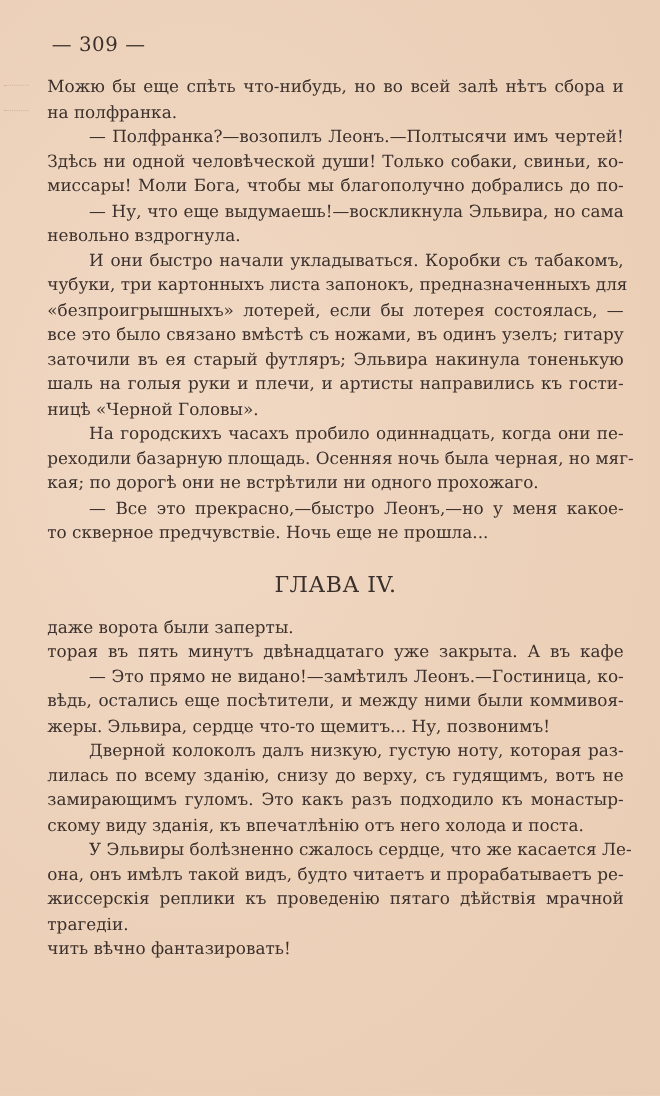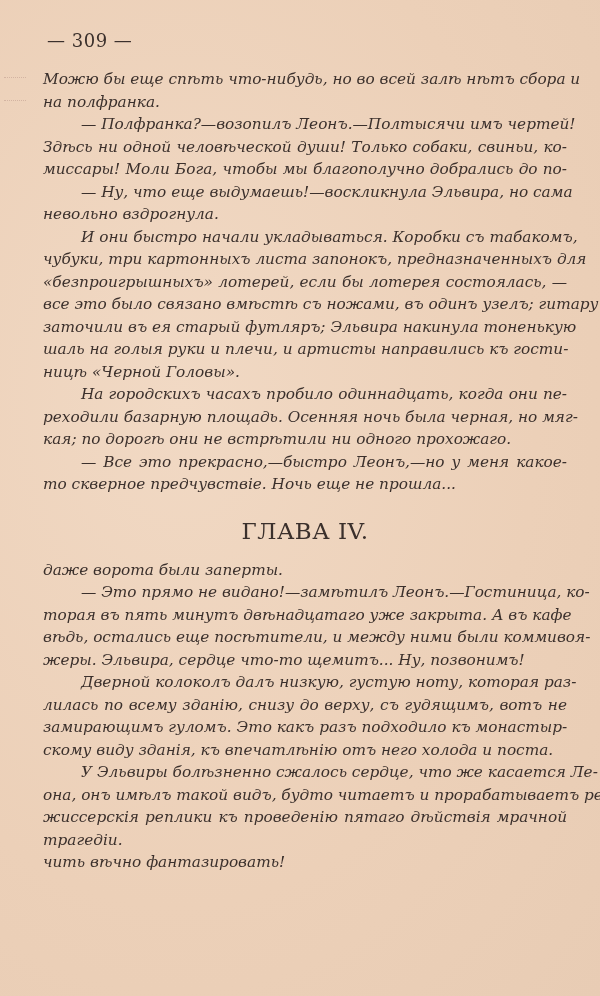--- a/index.html
+++ b/index.html
@@ -17,26 +17,26 @@
     .page-number {
       font-size: 18px; line-height: 22px;
       margin: 0 0 16px 0; letter-spacing: 0.5px; padding-left: 4px;
     }
     .para {
       margin: 0; font-size: 15.3px; line-height: 22.5px;
       text-align: justify; text-indent: 0;
     }
     .line {
       display: block; height: 22.5px; white-space: nowrap;
-      text-align: justify; text-align-last: justify; font-style: italic;
+      text-align: justify; text-align-last: justify;
     }
     .line.last { text-align-last: left; }
     .line.indent { padding-left: 38px; }
     .chapter-title {
-      text-align: center; font-size: 23px; line-height: 22px;
+      text-align: center; font-size: 20px; line-height: 22px;
       margin: 24px 0 17px 0; letter-spacing: 0.5px;
     }
     .fold-mark {
       position: absolute; left: 4px; width: 22px; height: 2px;
       border-top: 1px dotted #c9a898; opacity: 0.7;
     }
   </style>
 </head>
 <body>
 
@@ -80,22 +80,22 @@
       </div>
     </div>
 
   <div class="chapter-title">ГЛАВА IV.</div>
 
   <div id="section2">
       <div class="para">
         <span class="line last">даже ворота были заперты.</span>
       </div>
       <div class="para">
+        <span class="line">торая въ пять минутъ двѣнадцатаго уже закрыта. А въ кафе</span>
         <span class="line indent">— Это прямо не видано!—замѣтилъ Леонъ.—Гостиница, ко-</span>
-        <span class="line">торая въ пять минутъ двѣнадцатаго уже закрыта. А въ кафе</span>
         <span class="line">вѣдь, остались еще посѣтители, и между ними были коммивоя-</span>
         <span class="line last">жеры. Эльвира, сердце что-то щемитъ... Ну, позвонимъ!</span>
       </div>
       <div class="para">
         <span class="line indent">Дверной колоколъ далъ низкую, густую ноту, которая раз-</span>
         <span class="line">лилась по всему зданію, снизу до верху, съ гудящимъ, вотъ не</span>
         <span class="line">замирающимъ гуломъ. Это какъ разъ подходило къ монастыр-</span>
         <span class="line last">скому виду зданія, къ впечатлѣнію отъ него холода и поста.</span>
       </div>
       <div class="para">

